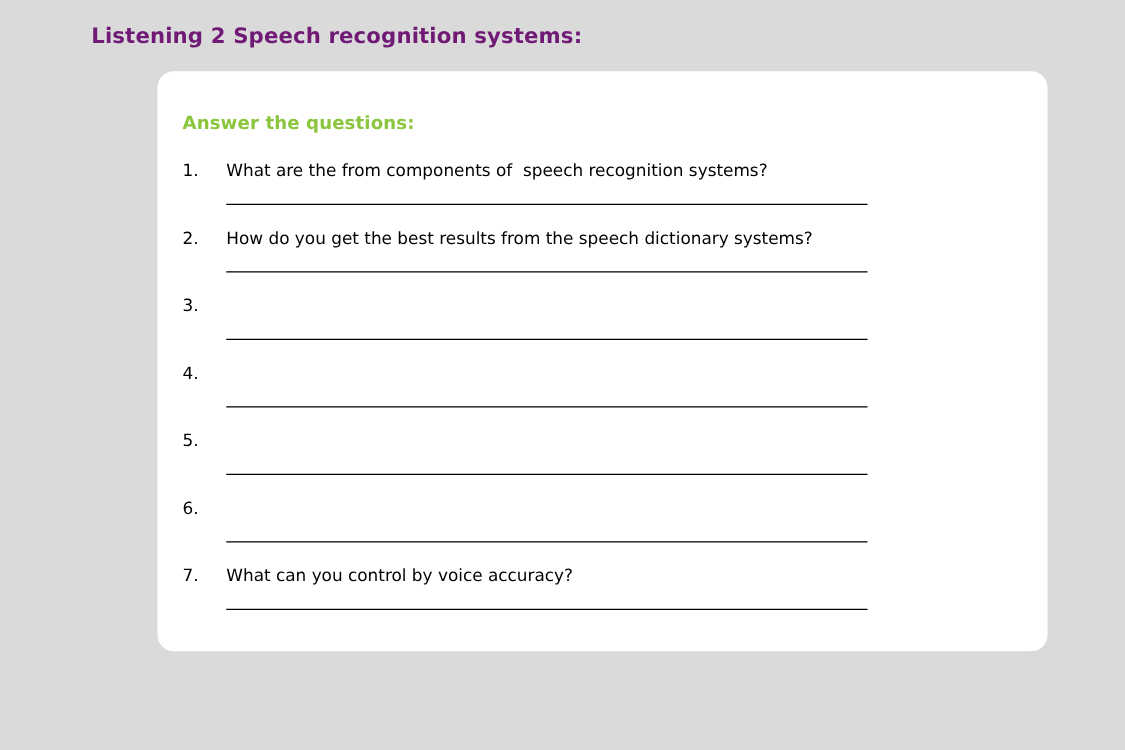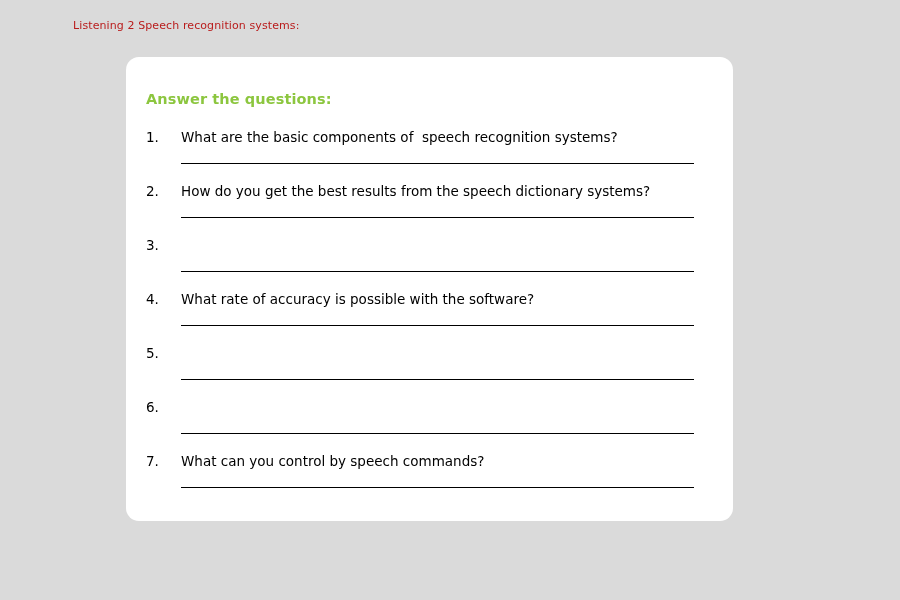--- a/index.html
+++ b/index.html
@@ -13,32 +13,32 @@
     font-family: "DejaVu Sans", sans-serif;
     overflow: hidden;
     position: relative;
   }
 
   #worksheet-title {
     position: absolute;
     left: 73px;
     top: 19px;
     font-family: "DejaVu Sans", sans-serif;
-    font-size: 11px;
-    font-weight: normal;
-    color: #b91c1c;
+    font-size: 17px;
+    font-weight: bold;
+    color: #701a75;
     letter-spacing: 0.1px;
     white-space: nowrap;
   }
 
   #question-card {
     position: absolute;
     left: 126px;
     top: 57px;
-    width: 607px;
+    width: 712px;
     height: 464px;
     background: #ffffff;
     border-radius: 13px;
     box-sizing: border-box;
   }
 
   #card-heading {
     position: absolute;
     left: 20px;
     top: 34px;
@@ -100,51 +100,50 @@
 <div id="worksheet-title">Listening 2 Speech recognition systems:</div>
 
 <div id="question-card">
 
   <div id="card-heading">Answer the questions:</div>
 
   <div id="question-list">
 
     <div class="question-item">
       <span class="question-number">1.</span>
-      <span class="question-text">What are the basic components of  speech recognition systems?</span>
+      <span class="question-text">What are the from components of  speech recognition systems?</span>
       <div class="answer-line"></div>
     </div>
 
     <div class="question-item">
       <span class="question-number">2.</span>
       <span class="question-text">How do you get the best results from the speech dictionary systems?</span>
       <div class="answer-line"></div>
     </div>
 
     <div class="question-item">
       <span class="question-number">3.</span>
       <div class="answer-line"></div>
     </div>
 
     <div class="question-item">
       <span class="question-number">4.</span>
-      <span class="question-text">What rate of accuracy is possible with the software?</span>
       <div class="answer-line"></div>
     </div>
 
     <div class="question-item">
       <span class="question-number">5.</span>
       <div class="answer-line"></div>
     </div>
 
     <div class="question-item">
       <span class="question-number">6.</span>
       <div class="answer-line"></div>
     </div>
 
     <div class="question-item">
       <span class="question-number">7.</span>
-      <span class="question-text">What can you control by speech commands?</span>
+      <span class="question-text">What can you control by voice accuracy?</span>
       <div class="answer-line"></div>
     </div>
 
   </div>
 </div>
 
 </body></html>

